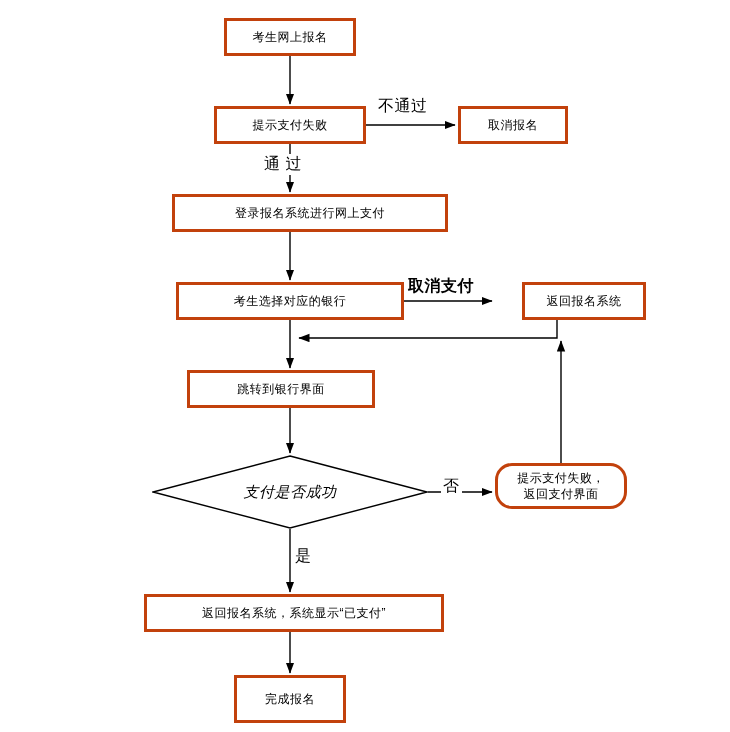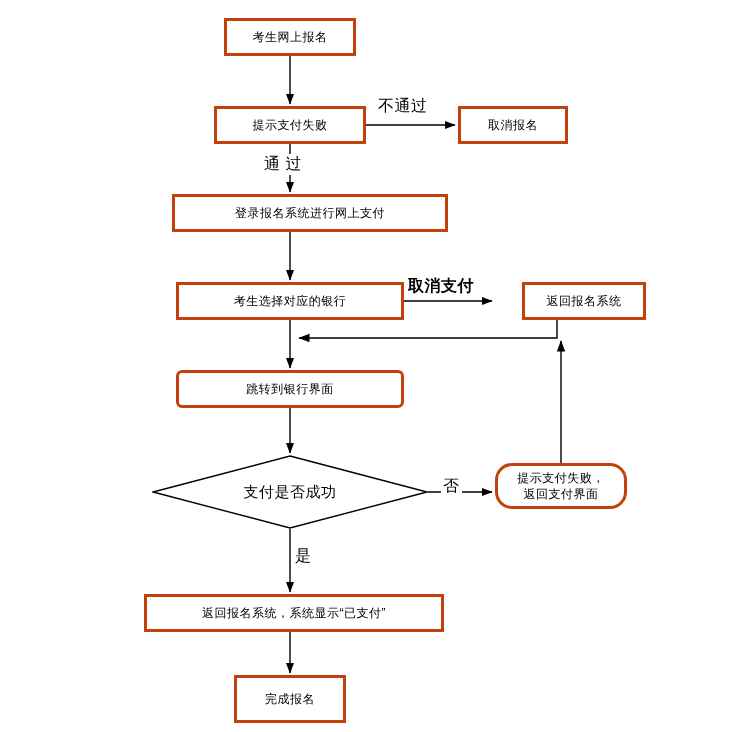--- a/index.html
+++ b/index.html
@@ -27,20 +27,21 @@
     align-items: center;
     justify-content: center;
     text-align: center;
     font-size: 12px;
     line-height: 1.35;
     white-space: pre-line;
     letter-spacing: 0.5px;
   }
   .diamond-wrap {
     position: absolute;
+    font-style: italic;
   }
   .diamond-wrap svg {
     position: absolute;
     left: 0;
     top: 0;
     display: block;
   }
   .diamond-label {
     position: absolute;
     left: 0;
@@ -111,21 +112,21 @@
   <div class="node" style="left:214px; top:106px; width:152px; height:38px;">提示支付失败</div>
 
   <div class="node" style="left:458px; top:106px; width:110px; height:38px;">取消报名</div>
 
   <div class="node" style="left:172px; top:194px; width:276px; height:38px;">登录报名系统进行网上支付</div>
 
   <div class="node" style="left:176px; top:282px; width:228px; height:38px;">考生选择对应的银行</div>
 
   <div class="node" style="left:495px; top:282px; width:124px; height:38px;margin-left:27px;">返回报名系统</div>
 
-  <div class="node" style="left:176px; top:370px; width:228px; height:38px;border-radius:6px;">跳转到银行界面</div>
+  <div class="node" style="left:187px; top:370px; width:188px; height:38px;">跳转到银行界面</div>
 
   <div class="diamond-wrap" style="left:152px; top:455px; width:276px; height:74px;">
     <svg width="276" height="74">
       <polygon points="138,1 275,37 138,73 1,37" fill="#ffffff" stroke="#000000" stroke-width="1.4"></polygon>
     </svg>
     <div class="diamond-label">支付是否成功</div>
   </div>
 
   <div class="node" style="left:495px; top:463px; width:132px; height:46px;border-radius:17px;">提示支付失败，
 返回支付界面</div>

